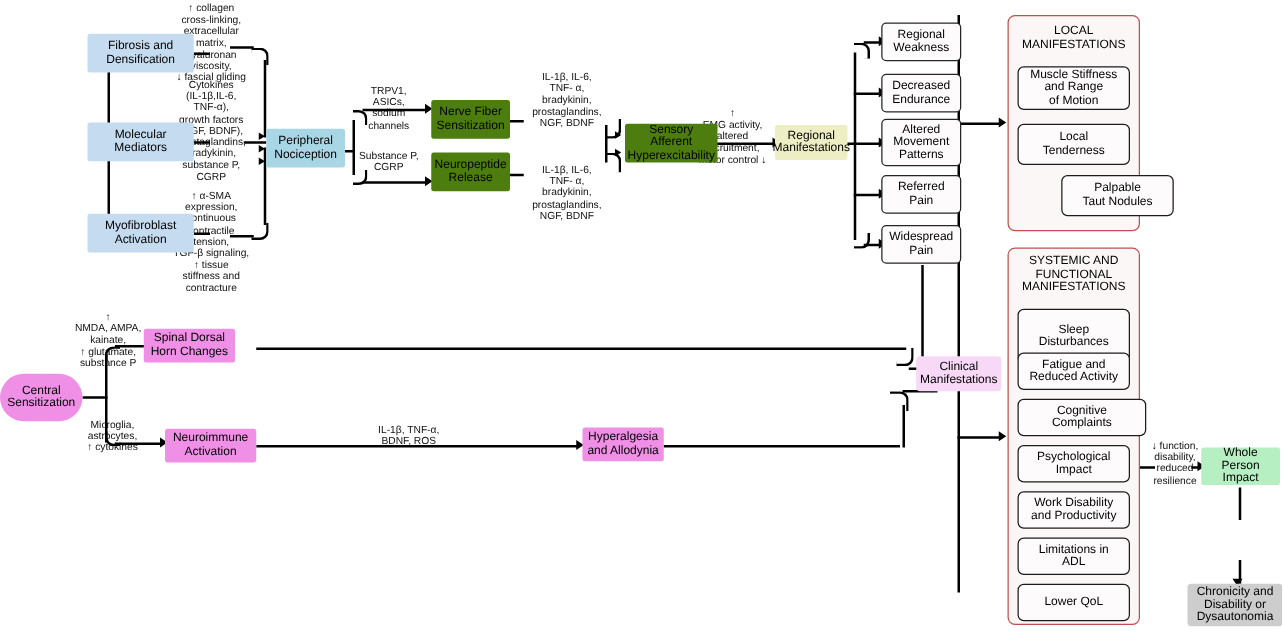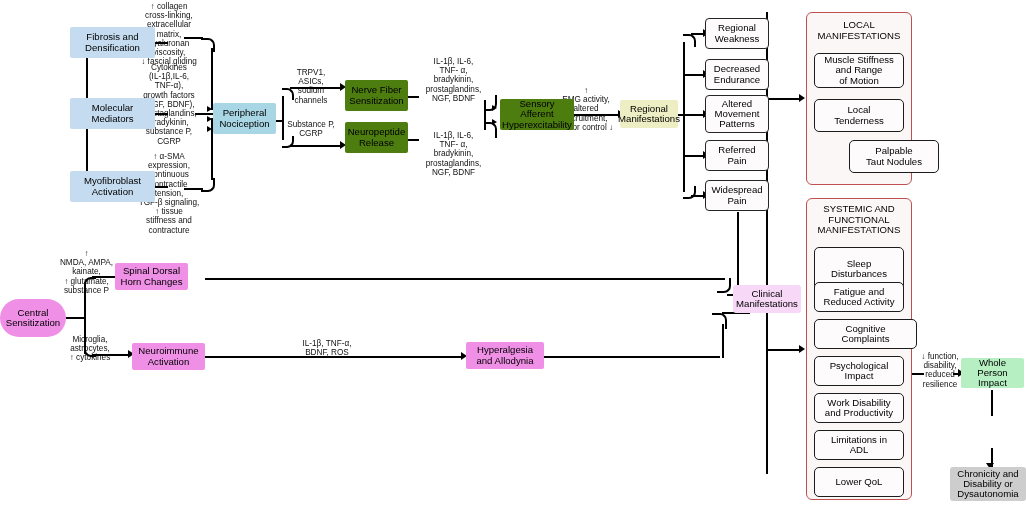--- a/index.html
+++ b/index.html
@@ -220,21 +220,21 @@
 Pain</div>
   <div class="node white" style="left: 705px; top: 180px; width: 64px; height: 31px; white-space: pre-line;">Widespread
 Pain</div>
 
   <div class="node magentaoval" style="left: 0px; top: 299px; width: 66px; height: 38px; white-space: pre-line;">Central
 Sensitization</div>
   <div class="node magenta" style="left: 115px; top: 263px; width: 73px; height: 27px; white-space: pre-line;">Spinal Dorsal
 Horn Changes</div>
   <div class="node magenta" style="left: 132px; top: 343px; width: 73px; height: 27px; white-space: pre-line;">Neuroimmune
 Activation</div>
-  <div class="node magenta" style="left: 466px; top: 342px; width: 78px; height: 27px; white-space: pre-line;">Hyperalgesia
+  <div class="node magenta" style="left: 466px; top: 342px; width: 65px; height: 27px; white-space: pre-line;">Hyperalgesia
 and Allodynia</div>
 
   <div class="node pinklt" style="left: 733px; top: 285px; width: 68px; height: 28px; white-space: pre-line;">Clinical
 Manifestations</div>
 
   <div class="node green" style="left: 961px; top: 358px; width: 63px; height: 30px; white-space: pre-line;">Whole Person
 Impact</div>
   <div class="node gray" style="left: 950px; top: 467px; width: 76px; height: 34px; white-space: pre-line;">Chronicity and
 Disability or
 Dysautonomia</div>

